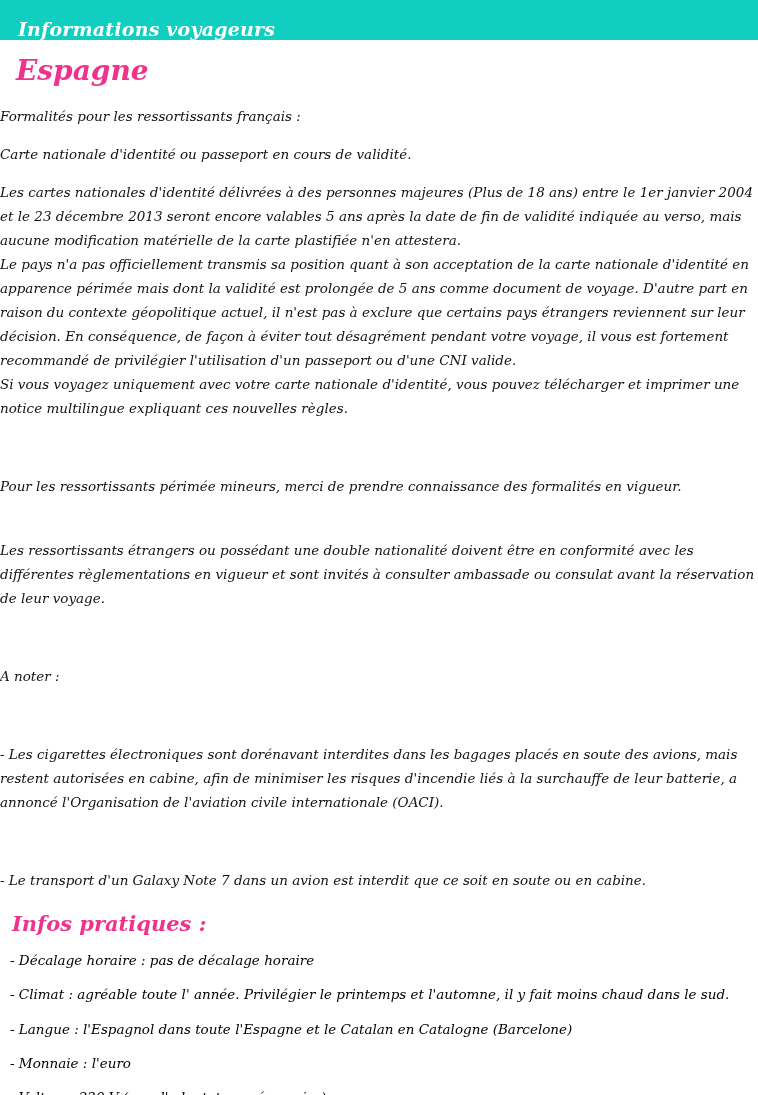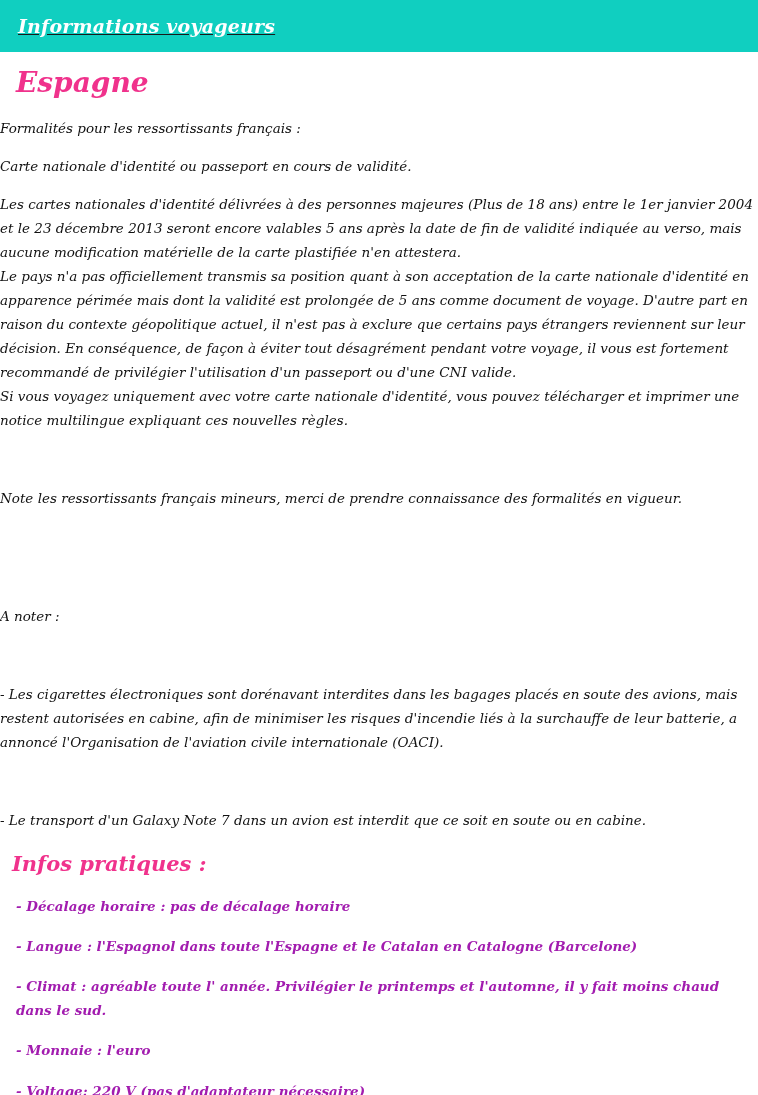--- a/index.html
+++ b/index.html
@@ -12,26 +12,25 @@
     min-height: 1095px;
     font-family: "DejaVu Serif", serif;
     color: #1a1a1a;
   }
   .page {
     width: 758px;
     position: relative;
   }
   .header-bar {
     background: #10cfc0;
-    height: 52px;
+    height: 40px;
     display: flex;
-    align-items: center;
+    align-items: flex-end;
     padding-left: 18px;
     box-sizing: border-box;
-    text-decoration: underline;
   }
   .header-title {
     color: #ffffff;
     font-style: italic;
     font-weight: bold;
     font-size: 19px;
     letter-spacing: 0.2px;
     font-family: "DejaVu Serif", serif;
   }
   .content {
@@ -65,24 +64,23 @@
     color: #111111;
     font-family: "DejaVu Serif", serif;
   }
   .spacer-sm { height: 14px; }
   .spacer-lg { height: 40px; }
   .spacer-xl { height: 54px; }
   .list-line {
     font-style: italic;
     font-size: 13.5px;
     line-height: 1.78;
-    margin: 16px;
-    color: #a21caf;
+    margin: 10px;
+    color: #000000;
     font-family: "DejaVu Serif", serif;
-    font-weight: bold;
   }
 </style>
 </head>
 <body>
 
 <div class="page">
 
   <div class="header-bar">
     <span class="header-title">Informations voyageurs</span>
   </div>
@@ -102,41 +100,42 @@
     <div class="spacer-sm"></div>
 
     <p class="body">Les cartes nationales d'identité délivrées à des personnes majeures (Plus de 18 ans) entre le 1er janvier 2004 et le 23 décembre 2013 seront encore valables 5 ans après la date de fin de validité indiquée au verso, mais aucune modification matérielle de la carte plastifiée n'en attestera.</p>
 
     <p class="body">Le pays n'a pas officiellement transmis sa position quant à son acceptation de la carte nationale d'identité en apparence périmée mais dont la validité est prolongée de 5 ans comme document de voyage. D'autre part en raison du contexte géopolitique actuel, il n'est pas à exclure que certains pays étrangers reviennent sur leur décision. En conséquence, de façon à éviter tout désagrément pendant votre voyage, il vous est fortement recommandé de privilégier l'utilisation d'un passeport ou d'une CNI valide.</p>
 
     <p class="body">Si vous voyagez uniquement avec votre carte nationale d'identité, vous pouvez télécharger et imprimer une notice multilingue expliquant ces nouvelles règles.</p>
 
     <div class="spacer-xl"></div>
 
-    <p class="body">Note les ressortissants français mineurs, merci de prendre connaissance des formalités en vigueur.</p>
+    <p class="body">Pour les ressortissants périmée mineurs, merci de prendre connaissance des formalités en vigueur.</p>
 
     <div class="spacer-lg"></div>
 
+    <p class="body">Les ressortissants étrangers ou possédant une double nationalité doivent être en conformité avec les différentes règlementations en vigueur et sont invités à consulter ambassade ou consulat avant la réservation de leur voyage.</p>
 
     <div class="spacer-xl"></div>
 
     <p class="body">A noter :</p>
 
     <div class="spacer-xl"></div>
 
     <p class="body">- Les cigarettes électroniques sont dorénavant interdites dans les bagages placés en soute des avions, mais restent autorisées en cabine, afin de minimiser les risques d'incendie liés à la surchauffe de leur batterie, a annoncé l'Organisation de l'aviation civile internationale (OACI).</p>
 
     <div class="spacer-xl"></div>
 
     <p class="body">- Le transport d'un Galaxy Note 7 dans un avion est interdit que ce soit en soute ou en cabine.</p>
 
     <h2 class="section">Infos pratiques :</h2>
 
     <div>
       <p class="list-line">- Décalage horaire : pas de décalage horaire</p>
+      <p class="list-line">- Climat : agréable toute l' année. Privilégier le printemps et l'automne, il y fait moins chaud dans le sud.</p>
       <p class="list-line">- Langue : l'Espagnol dans toute l'Espagne et le Catalan en Catalogne (Barcelone)</p>
-      <p class="list-line">- Climat : agréable toute l' année. Privilégier le printemps et l'automne, il y fait moins chaud dans le sud.</p>
       <p class="list-line">- Monnaie : l'euro</p>
       <p class="list-line">- Voltage: 220 V (pas d'adaptateur nécessaire)</p>
     </div>
 
   </div>
 </div>
 
 </body></html>

